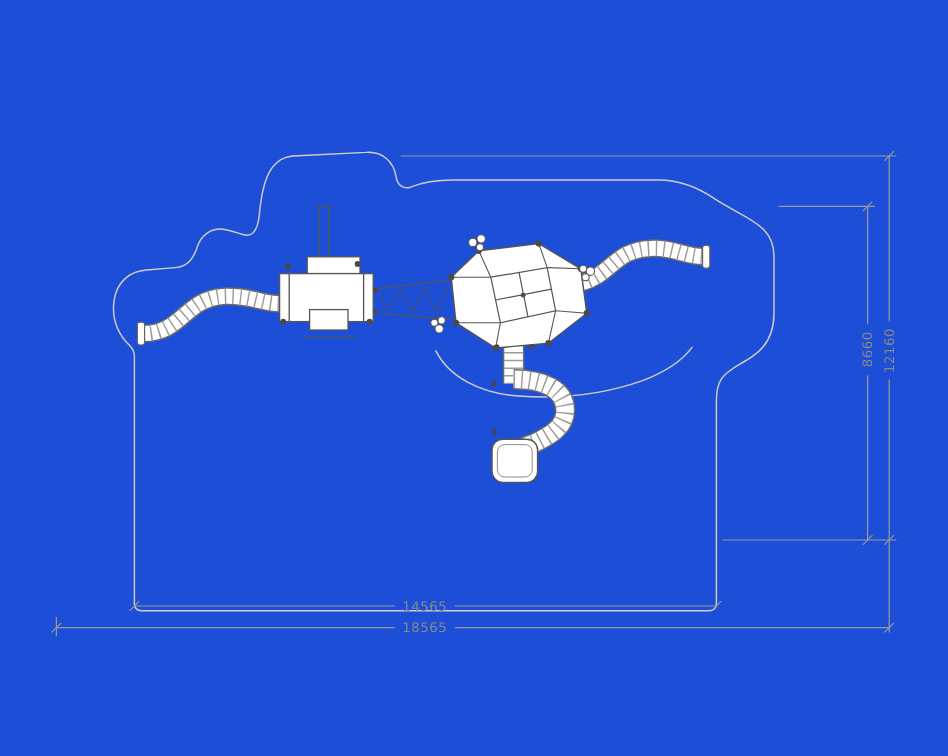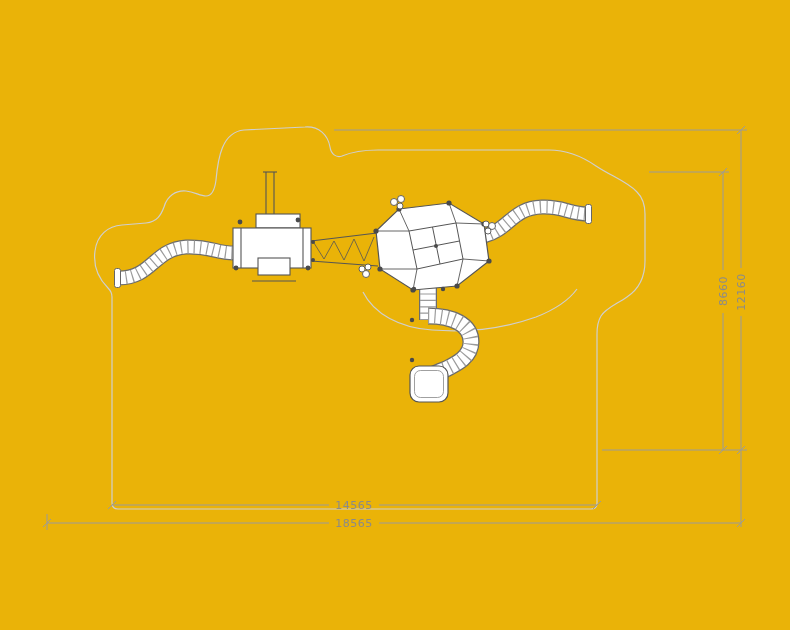--- a/index.html
+++ b/index.html
@@ -1,17 +1,17 @@
 <!DOCTYPE html>
 <html><head>
 <meta charset="utf-8">
 <style>
   html,body{margin:0;padding:0;background:#ffffff;}
   .frame{
-    width:790px;height:630px;background:#eab308;position:relative;overflow:hidden;
+    width:790px;height:630px;background:#1d4ed8;position:relative;overflow:hidden;
     font-family:"DejaVu Sans", sans-serif;
   }
   svg{display:block;}
   .dim-text{
     font-family:"DejaVu Sans", sans-serif;
     font-size:11px;
     fill:#8a8a8a;
     letter-spacing:0.5px;
   }
 </style>

